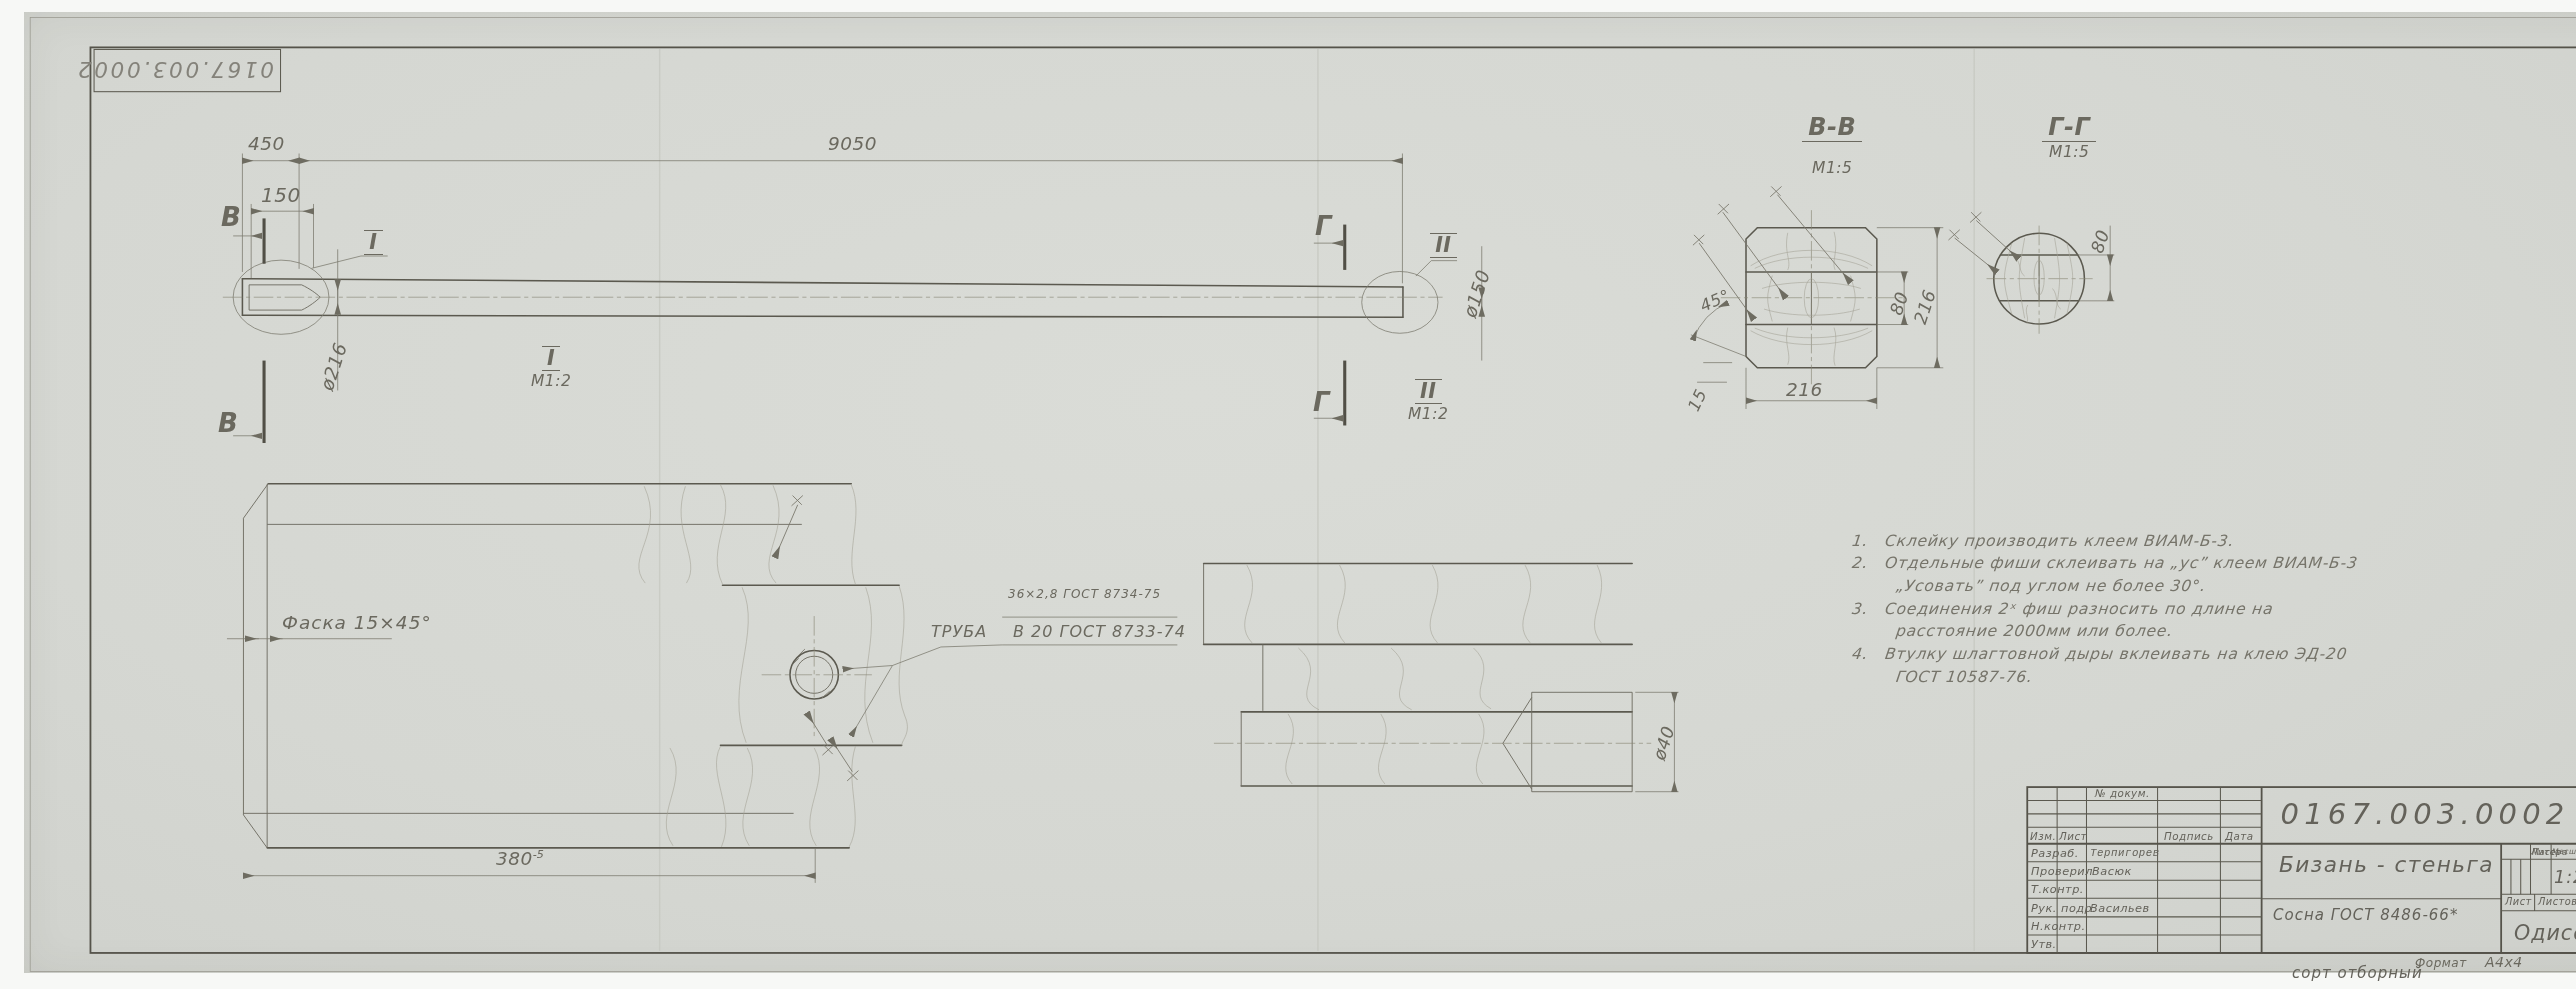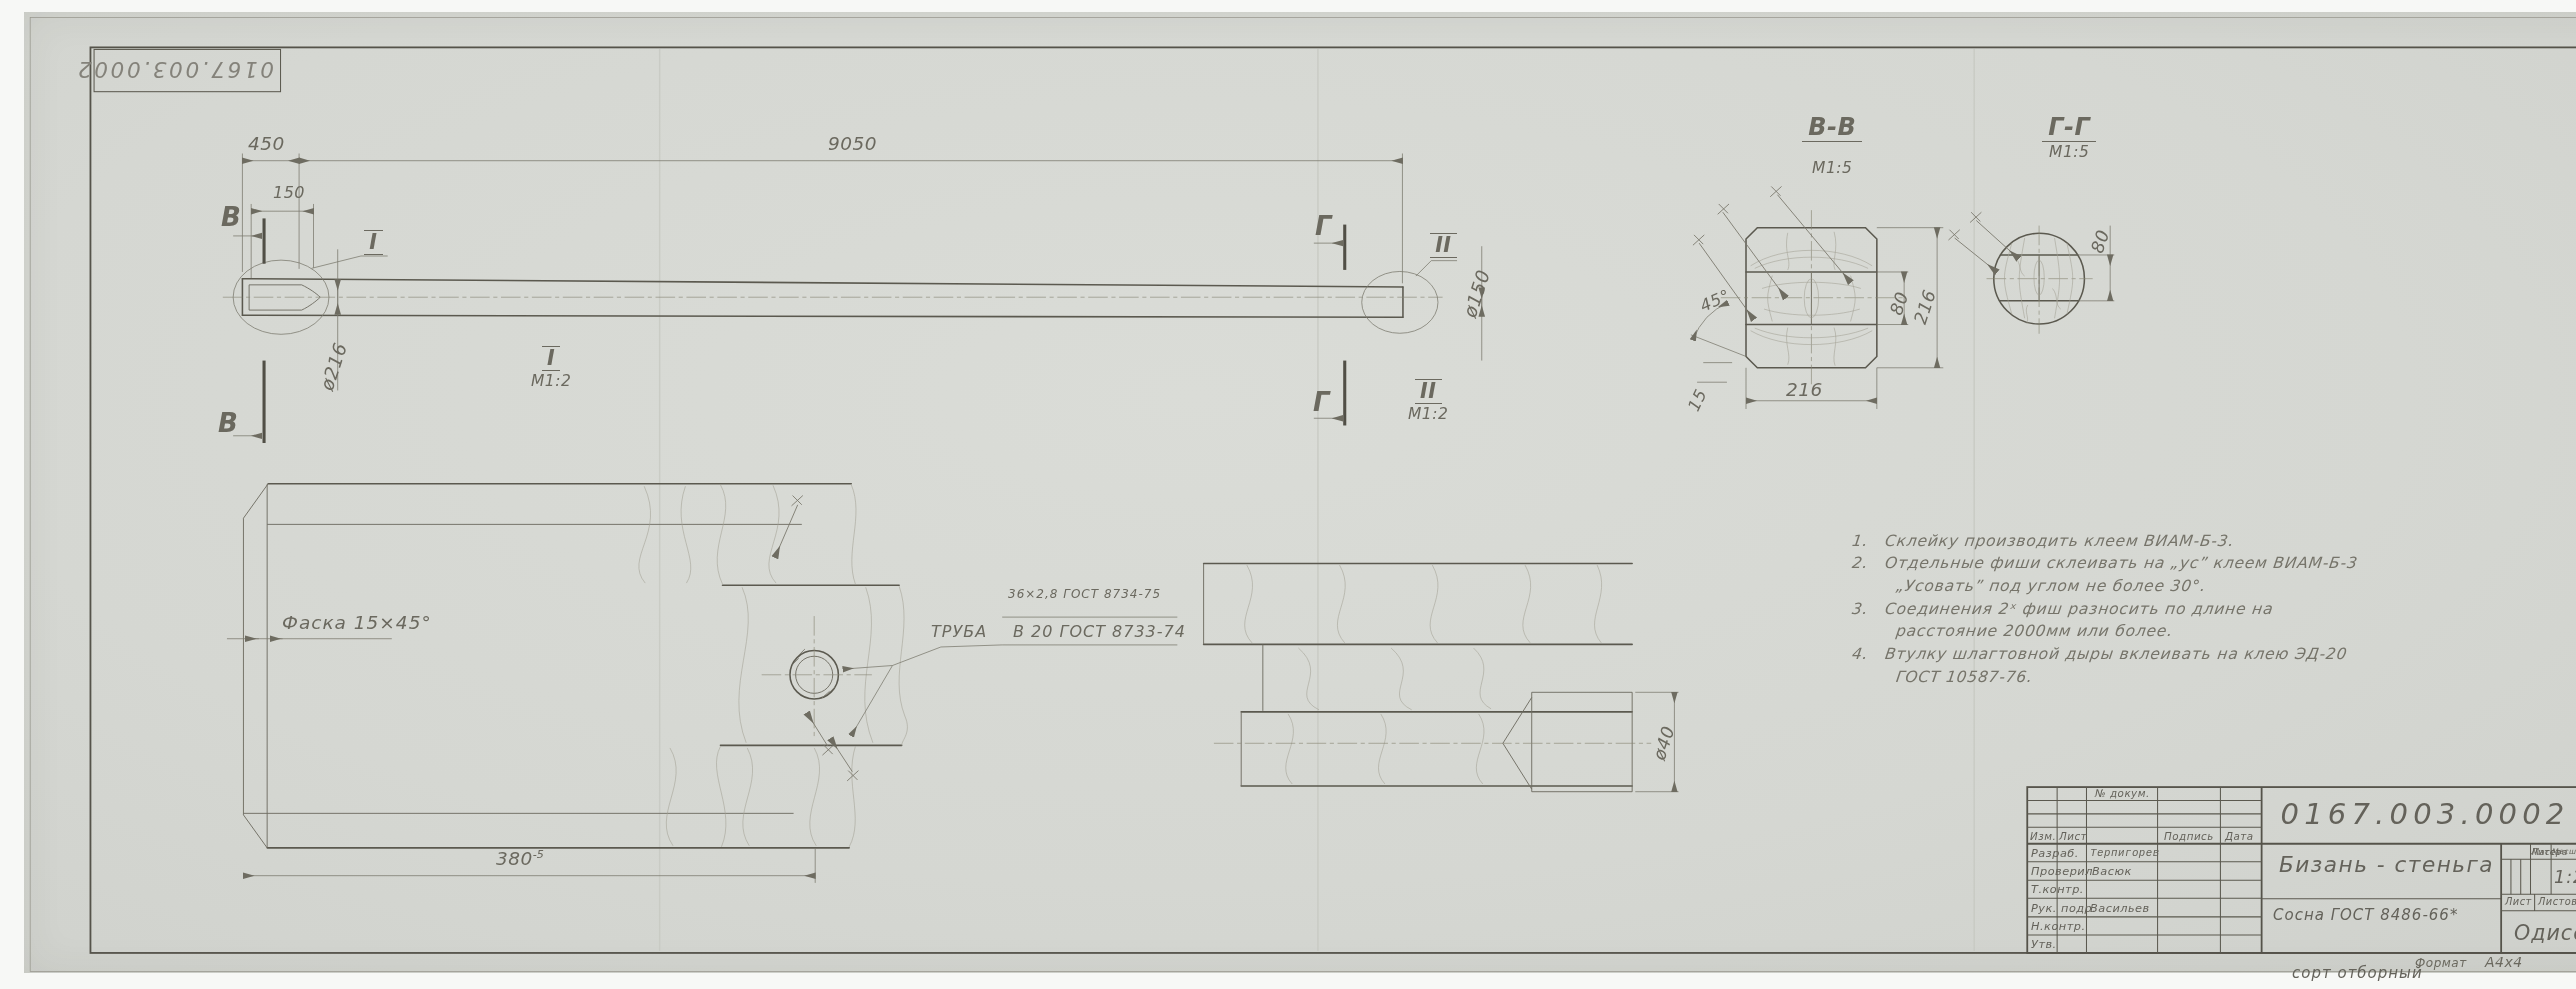--- a/index.html
+++ b/index.html
@@ -216,21 +216,21 @@
     <path class="tb" d="M4855,1668 L5022,1668 M4912,1638 L4912,1736 M4952,1638 L4952,1736"></path>
     <path class="tb" d="M4874,1668 L4874,1736 M4893,1668 L4893,1736"></path>
     <path class="tb" d="M4855,1736 L5022,1736 M4920,1736 L4920,1768 M4855,1768 L5022,1768"></path>
   </svg>
 
   <div class="t" style="left:101px;top:58px;width:173px;text-align:center;font-size:21.6px;
               letter-spacing:2.6px;color:#84827a;transform:rotate(180deg);">0167.003.0002</div>
 
   <div class="t" style="left:248px;top:135px;font-size:18.5px;">450</div>
   <div class="t" style="left:828px;top:135px;font-size:18.5px;">9050</div>
-  <div class="t" style="left:273px;top:185px;font-size:16px;">150</div>
+  <div class="t" style="left:261px;top:185px;font-size:20px;">150</div>
   <div class="t rot" style="left:318px;top:387px;font-size:18.5px;transform:rotate(-72deg);">ø216</div>
   <div class="t rot" style="left:1461px;top:314px;font-size:18.5px;transform:rotate(-72deg);">ø150</div>
 
   <div class="t" style="left:221px;top:204px;font-size:26px;font-weight:bold;">В</div>
   <div class="t" style="left:218px;top:410px;font-size:26px;font-weight:bold;">В</div>
   <div class="t" style="left:1315px;top:213px;font-size:26px;font-weight:bold;">Г</div>
   <div class="t" style="left:1313px;top:389px;font-size:26px;font-weight:bold;">Г</div>
 
   <div class="t frac" style="left:364px;top:230px;font-size:20.6px;font-weight:bold;">I</div>
   <div class="t frac" style="left:1430px;top:233px;font-size:20.6px;font-weight:bold;">II</div>

